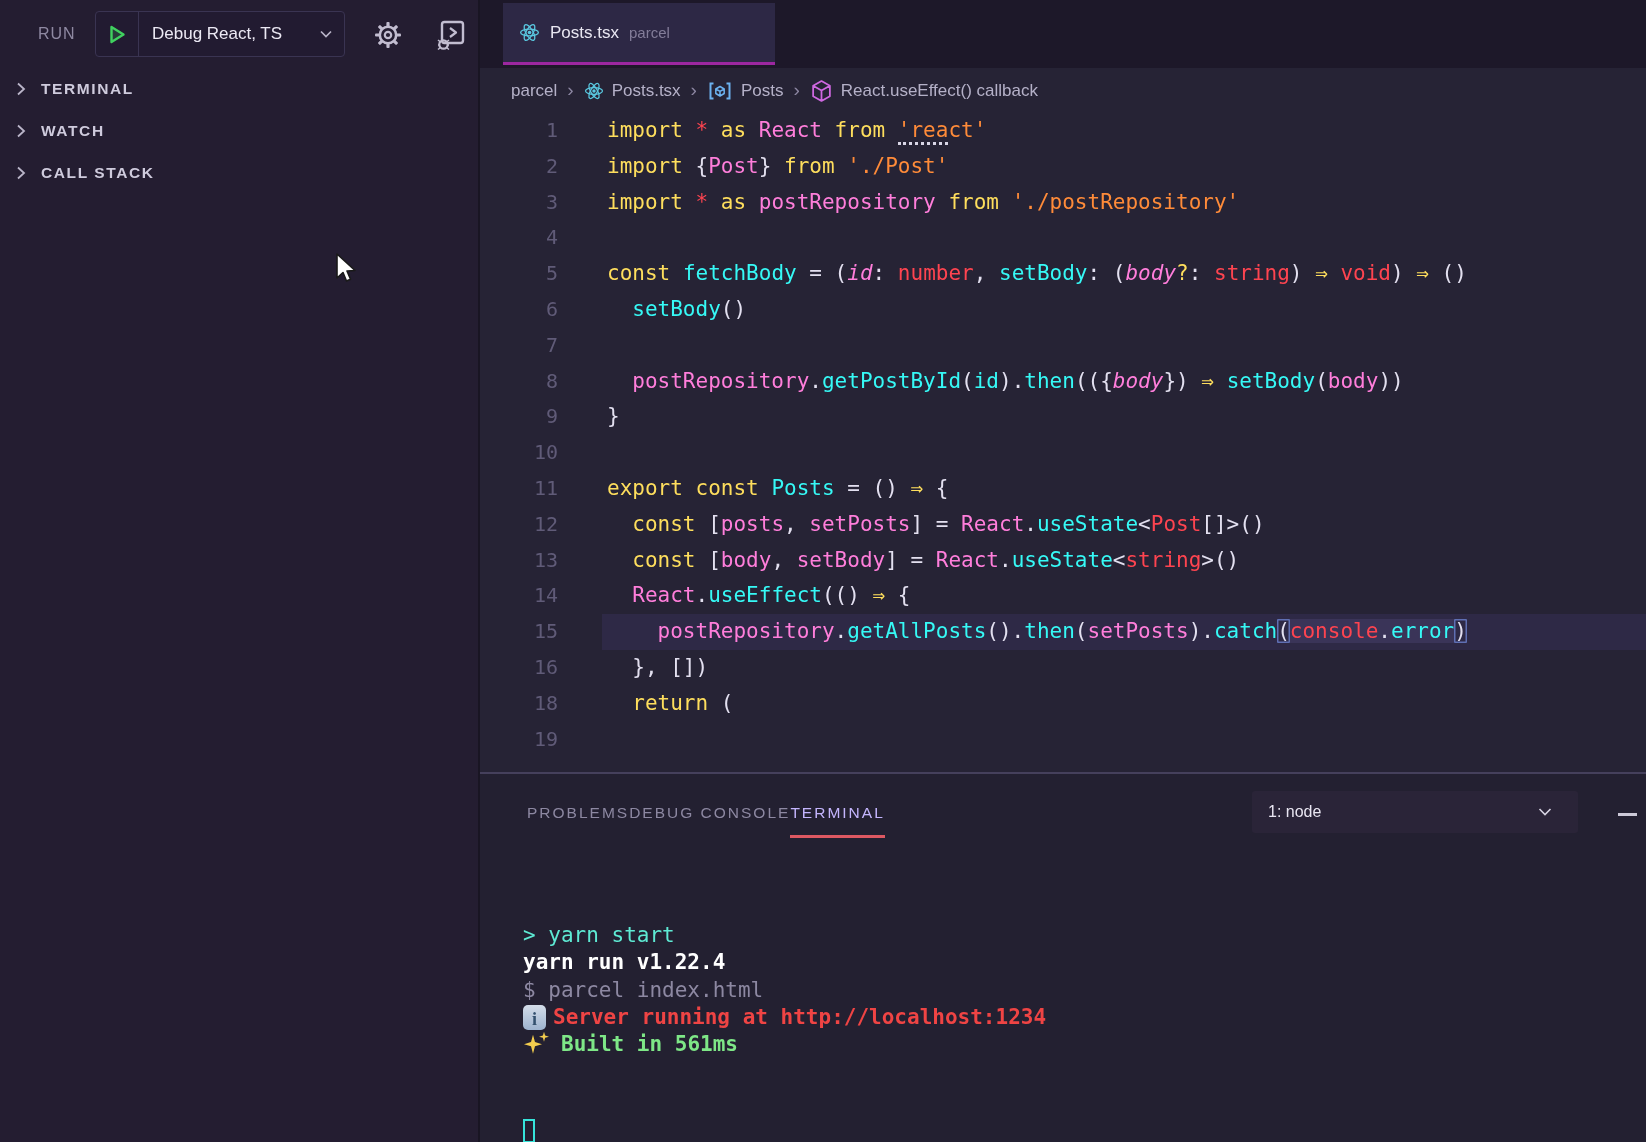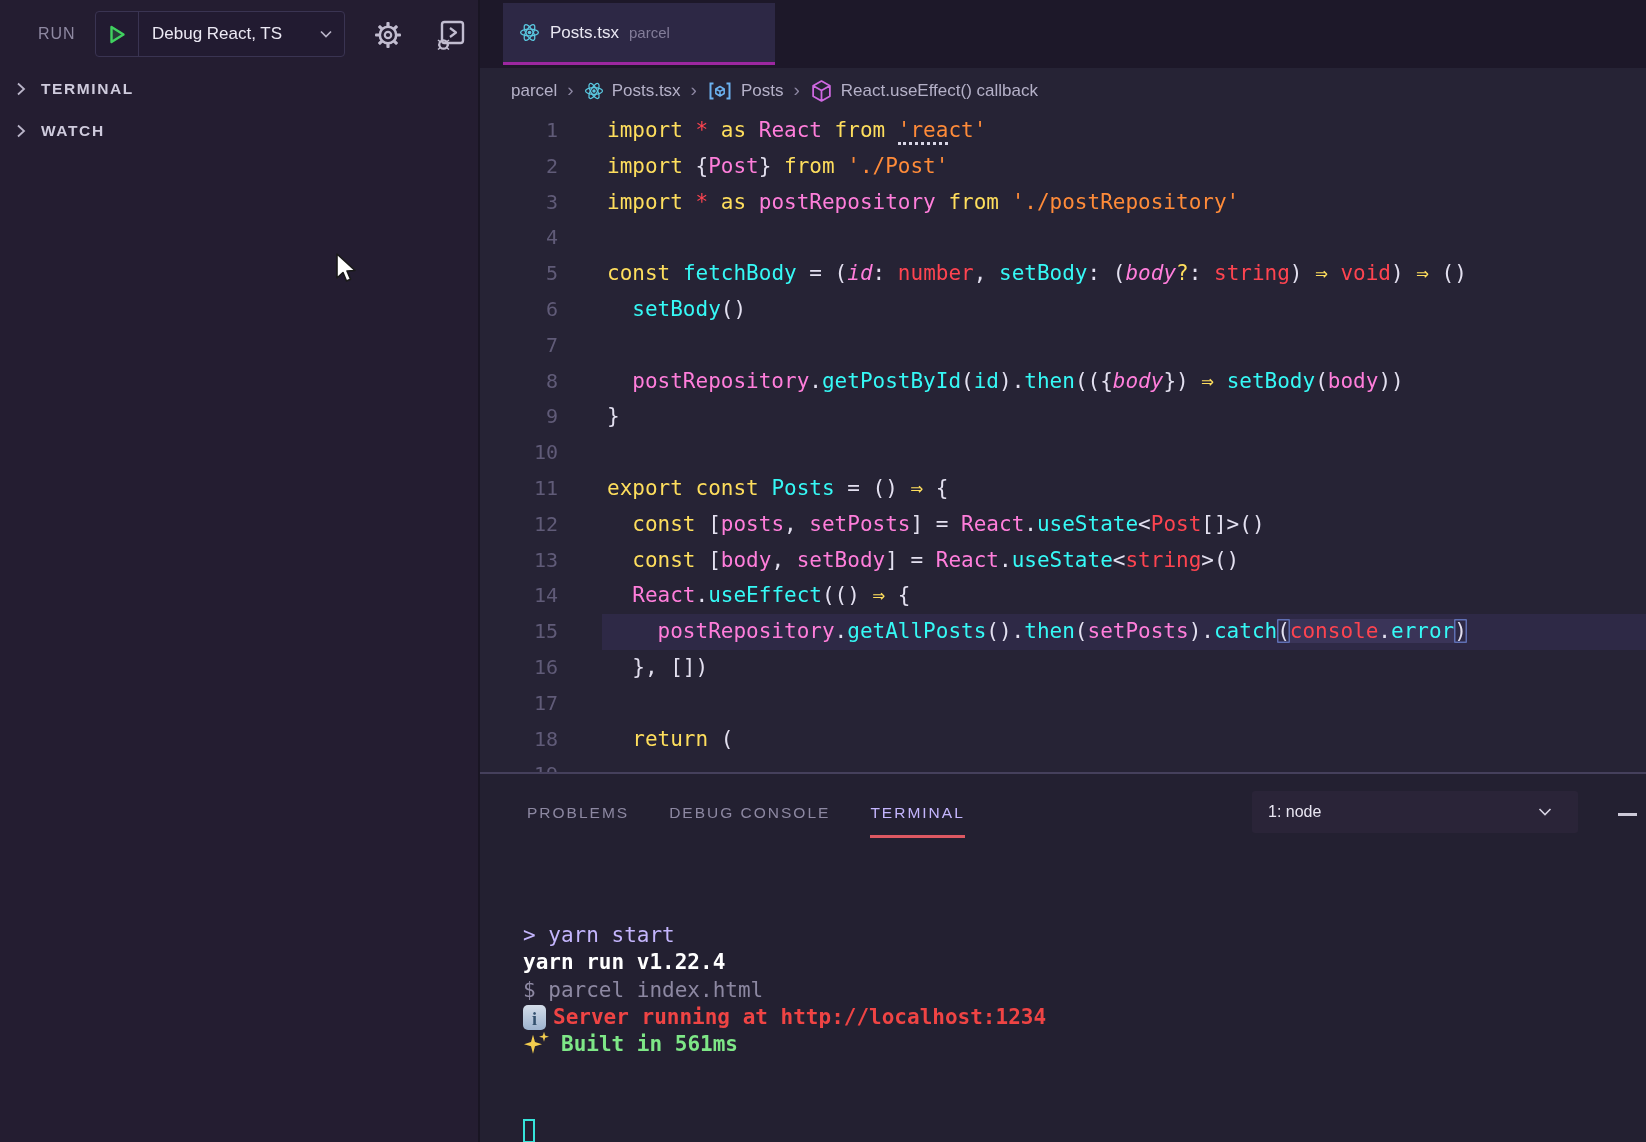--- a/index.html
+++ b/index.html
@@ -44,30 +44,30 @@
   .t-pki{color:#ff7edb;font-style:italic;}
   .t-ty{color:#fe4450;}
   .t-st{color:#ff8b39;}
   .t-std{color:#ff8b39;border-bottom:3px dotted #d9d6e6;}
   .t-pu{color:#e3e0f0;}
   .t-box{box-shadow:inset 0 0 0 1.5px #5f6fb3;border-radius:1px;}
   .t-whl{background:rgba(170,160,255,0.10);}
 
   
   .panel{position:absolute;left:480px;top:772px;right:0;bottom:0;background:#232031;border-top:2px solid #45405c;box-sizing:border-box;}
-  .panel-tabs{position:absolute;top:0;left:47px;height:78px;display:flex;gap:40px;align-items:center;font-size:15.5px;letter-spacing:2px;color:#8d88a2;}
+  .panel-tabs{position:absolute;top:0;left:47px;height:78px;display:flex;align-items:center;font-size:15.5px;letter-spacing:2px;color:#8d88a2;}
   .panel-tab{position:relative;cursor:pointer;}
   .panel-tab.active{color:#c4b5fd;}
   .panel-tab.active::after{content:"";position:absolute;left:0;right:0;bottom:-16px;height:3px;background:#dd5862;}
   .node-select{position:absolute;left:772px;top:17px;width:326px;height:42px;background:#2a2438;border-radius:3px;display:flex;align-items:center;padding-left:16px;color:#e9e6f2;font-size:16px;box-sizing:border-box;cursor:pointer;}
   .node-select .sel-chevron{margin-left:auto;margin-right:24px;display:flex;}
   .panel-dash{position:absolute;left:1138px;top:39px;width:19px;height:3px;background:#ccc9d8;cursor:pointer;}
   .terminal{position:absolute;left:43px;top:93px;font-family:"DejaVu Sans Mono", monospace;font-size:21px;line-height:27.4px;color:#e8e6f1;white-space:pre;}
   .tl{display:flex;align-items:center;}
-  .tl-plain{color:#c4b5fd;}
+  .tl-plain{color:#5eead4;}
   .tl-bold{color:#ffffff;font-weight:bold;}
   .tl-dim{color:#8d88a2;}
   .tl-info{color:#ef4444;font-weight:bold;}
   .tl-success{color:#7ee787;font-weight:bold;}
   .icon-info{display:inline-block;width:23px;height:25px;border-radius:5px;margin-right:7px;background:linear-gradient(#d4dde9,#9db3cf);position:relative;flex:none;}
   .icon-info::after{content:"i";position:absolute;left:0;right:0;top:1px;text-align:center;font-family:"Liberation Serif", serif;font-weight:bold;font-size:18px;color:#33506e;}
   .icon-sparkles{display:inline-block;width:28px;height:27px;position:relative;margin-right:10px;flex:none;}
   .icon-sparkles::before{content:"";position:absolute;left:1px;top:3px;width:18px;height:19px;background:#f3cd4e;
     clip-path:polygon(50% 0%,61% 39%,100% 50%,61% 61%,50% 100%,39% 61%,0% 50%,39% 39%);}
   .icon-sparkles::after{content:"";position:absolute;right:2px;top:0px;width:10px;height:10px;background:#f3cd4e;
@@ -123,20 +123,26 @@
       <svg width="18" height="18" viewBox="0 0 18 18">
           <path d="M6 3.5 L12 9 L6 14.5" fill="none" stroke="#bab5c9" stroke-width="1.8"></path>
         </svg>
       <span class="section-label">TERMINAL</span>
     </div>
     <div class="section-row">
       <svg width="18" height="18" viewBox="0 0 18 18">
           <path d="M6 3.5 L12 9 L6 14.5" fill="none" stroke="#bab5c9" stroke-width="1.8"></path>
         </svg>
       <span class="section-label">WATCH</span>
+    </div>
+    <div class="section-row">
+      <svg width="18" height="18" viewBox="0 0 18 18">
+          <path d="M6 3.5 L12 9 L6 14.5" fill="none" stroke="#bab5c9" stroke-width="1.8"></path>
+        </svg>
+      <span class="section-label">CALL STACK</span>
     </div>
   </div>
   <div class="mouse-cursor">
     <svg width="30" height="34" viewBox="0 0 30 34">
       <path d="M4 2 L4 26 L10 20.5 L13.5 29 L17.5 27.2 L14 19 L22 18.5 Z" fill="#ffffff" stroke="#1a1a1a" stroke-width="1.6" stroke-linejoin="round"></path>
     </svg>
   </div>
 </div>
 
 <div class="editor-area">
@@ -197,21 +203,20 @@
         <div class="cl"><span class="ln">7</span><span class="lc"></span></div>
         <div class="cl"><span class="ln">8</span><span class="lc"><span class="t-pu">  </span><span class="t-pk">postRepository</span><span class="t-pu">.</span><span class="t-fn">getPostById</span><span class="t-pu">(</span><span class="t-fn">id</span><span class="t-pu">).</span><span class="t-fn">then</span><span class="t-pu">(({</span><span class="t-pki">body</span><span class="t-pu">}) </span><span class="t-kw">⇒</span><span class="t-pu"> </span><span class="t-fn">setBody</span><span class="t-pu">(</span><span class="t-pk">body</span><span class="t-pu">))</span></span></div>
         <div class="cl"><span class="ln">9</span><span class="lc"><span class="t-pu">}</span></span></div>
         <div class="cl"><span class="ln">10</span><span class="lc"></span></div>
         <div class="cl"><span class="ln">11</span><span class="lc"><span class="t-kw">export const</span><span class="t-pu"> </span><span class="t-fn">Posts</span><span class="t-pu"> = () </span><span class="t-kw">⇒</span><span class="t-pu"> {</span></span></div>
         <div class="cl"><span class="ln">12</span><span class="lc"><span class="t-pu">  </span><span class="t-kw">const</span><span class="t-pu"> [</span><span class="t-pk">posts</span><span class="t-pu">, </span><span class="t-pk">setPosts</span><span class="t-pu">] = </span><span class="t-pk">React</span><span class="t-pu">.</span><span class="t-fn">useState</span><span class="t-pu">&lt;</span><span class="t-ty">Post</span><span class="t-pu">[]&gt;()</span></span></div>
         <div class="cl"><span class="ln">13</span><span class="lc"><span class="t-pu">  </span><span class="t-kw">const</span><span class="t-pu"> [</span><span class="t-pk">body</span><span class="t-pu">, </span><span class="t-pk">setBody</span><span class="t-pu">] = </span><span class="t-pk">React</span><span class="t-pu">.</span><span class="t-fn">useState</span><span class="t-pu">&lt;</span><span class="t-ty">string</span><span class="t-pu">&gt;()</span></span></div>
         <div class="cl"><span class="ln">14</span><span class="lc"><span class="t-pu">  </span><span class="t-pk">React</span><span class="t-pu">.</span><span class="t-fn">useEffect</span><span class="t-pu">(() </span><span class="t-kw">⇒</span><span class="t-pu"> {</span></span></div>
         <div class="cl current"><span class="ln">15</span><span class="lc"><span class="t-pu">    </span><span class="t-pk">postRepository</span><span class="t-pu">.</span><span class="t-fn">getAllPosts</span><span class="t-pu">().</span><span class="t-fn">then</span><span class="t-pu">(</span><span class="t-pk">setPosts</span><span class="t-pu">).</span><span class="t-fn">catch</span><span class="t-pu t-box">(</span><span class="t-ty t-whl">console</span><span class="t-pu t-whl">.</span><span class="t-fn t-whl">error</span><span class="t-pu t-box">)</span></span></div>
         <div class="cl"><span class="ln">16</span><span class="lc"><span class="t-pu">  }, [])</span></span></div>
-        <div class="cl"><span class="ln">17</span><span class="lc"></span></div>
         <div class="cl"><span class="ln">18</span><span class="lc"><span class="t-pu">  </span><span class="t-kw">return</span><span class="t-pu"> (</span></span></div>
         <div class="cl"><span class="ln">19</span><span class="lc"></span></div>
       </div>
   </div>
 </div>
 
 <div class="panel">
   <div class="panel-tabs">
     <span class="panel-tab">PROBLEMS</span>
     <span class="panel-tab">DEBUG CONSOLE</span>

